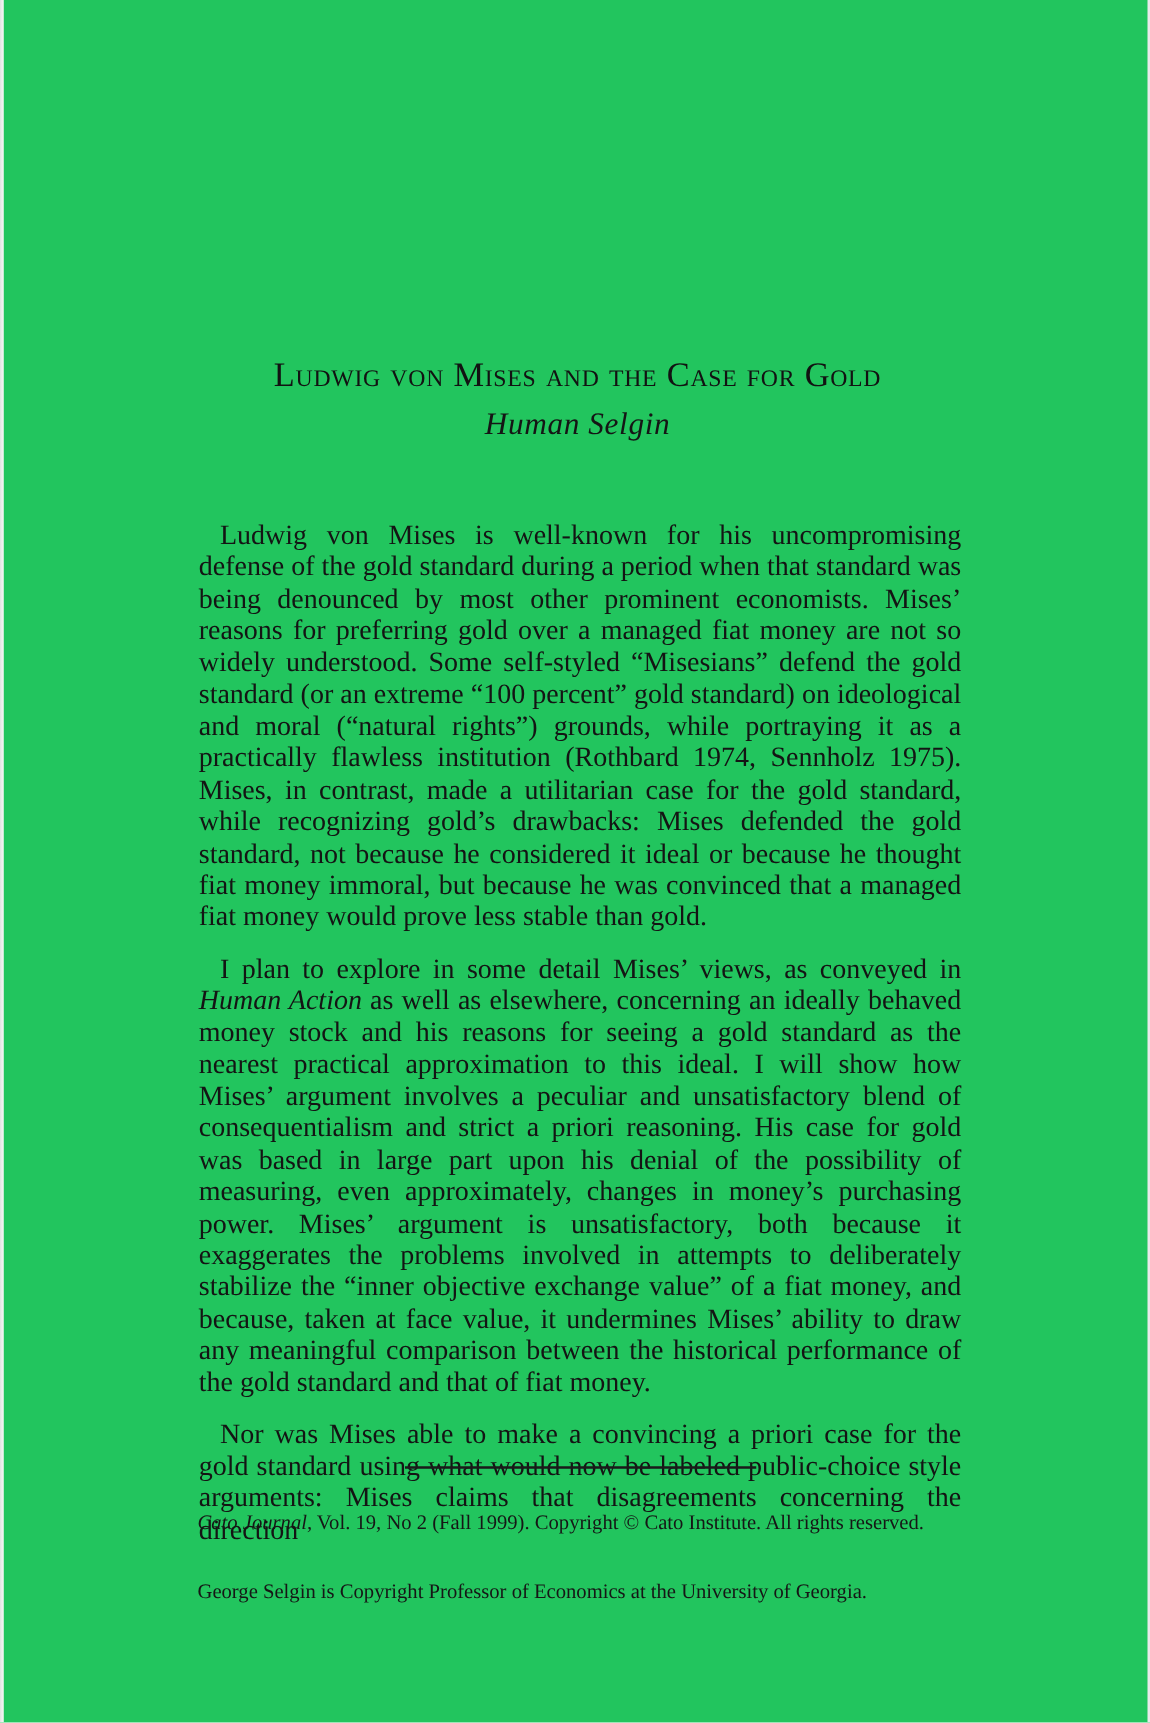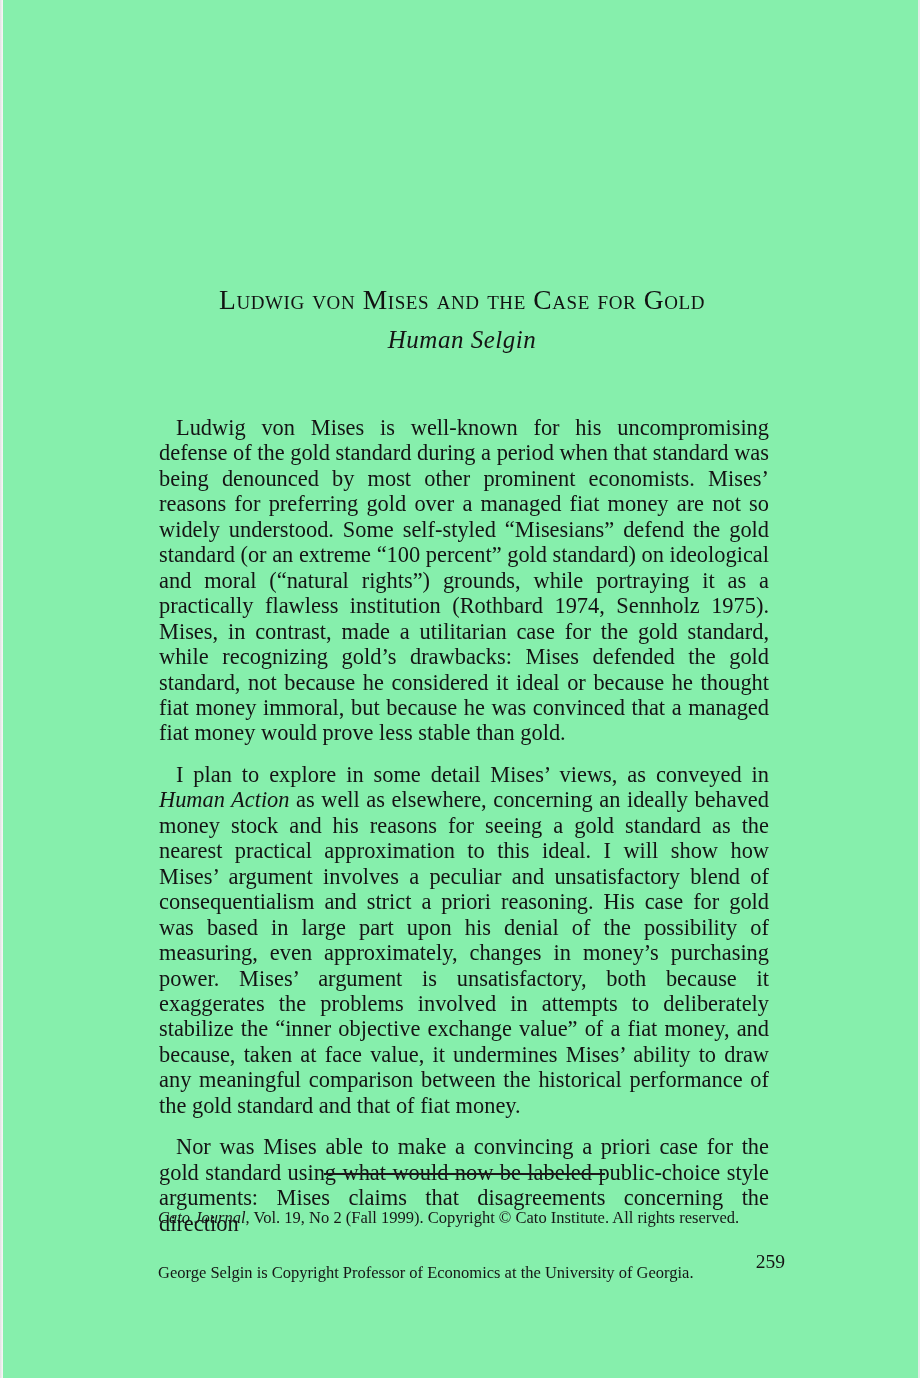--- a/index.html
+++ b/index.html
@@ -4,21 +4,21 @@
 <style>
   html, body {
     margin: 0;
     padding: 0;
     background: #ffffff;
   }
   .page {
     position: relative;
     width: 920px;
     height: 1378px;
-    background: #86efac;
+    background: #22c55e;
     font-family: "Liberation Serif", "DejaVu Serif", serif;
     color: #141414;
     overflow: hidden;
   }
   .scan-edge-left {
     position: absolute;
     left: 0; top: 0;
     width: 3px; height: 100%;
     background: linear-gradient(to right, #e2e2e2, #f8f8f8);
   }
@@ -118,14 +118,13 @@
     </main>
 
   <footer class="footnote-area">
     <div class="footnote-rule"></div>
     <div class="footnote">
         <div class="footnote-line"><span class="italic">Cato Journal</span><span>, Vol. 19, No 2 (Fall 1999). Copyright © Cato Institute. All rights reserved.</span></div>
         <div class="footnote-line"><span>George Selgin is Copyright Professor of Economics at the University of Georgia.</span></div>
       </div>
   </footer>
 
-  <div class="page-number">259</div>
 </div>
 
 </body></html>

